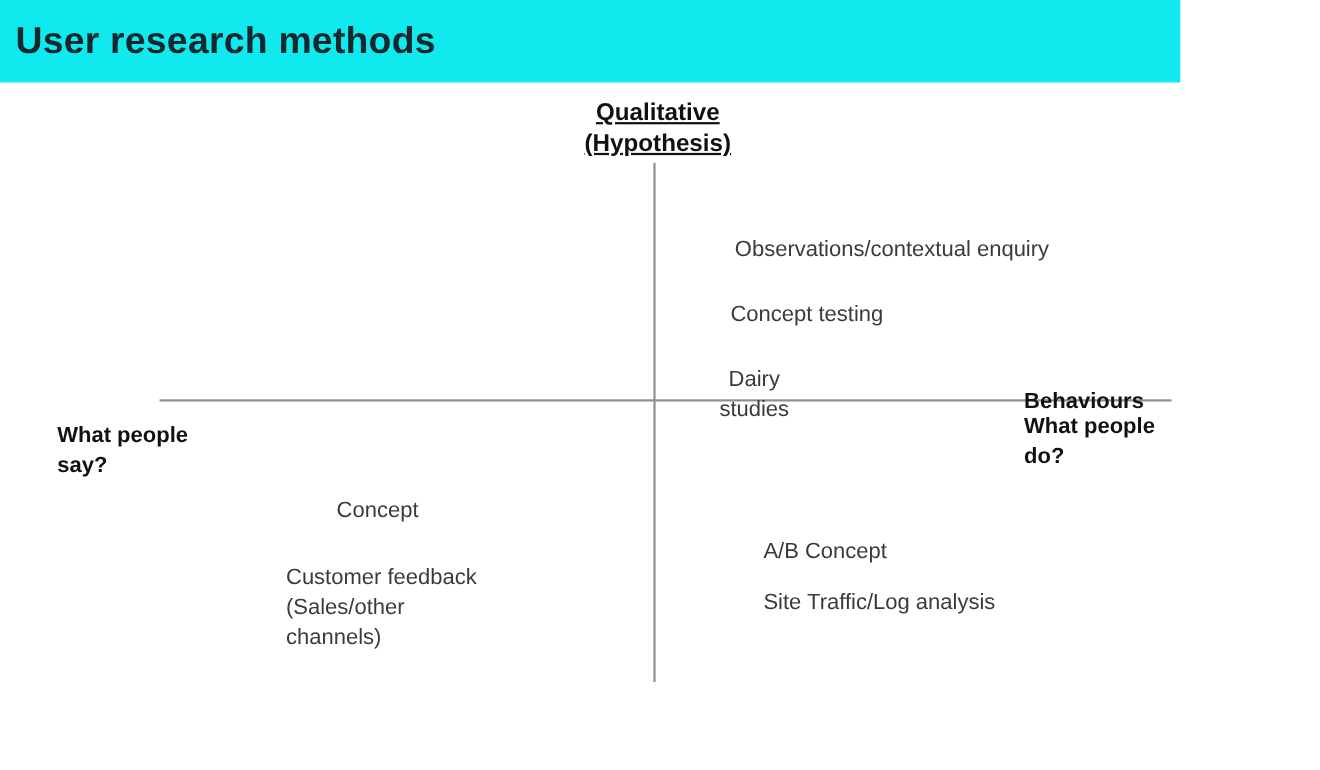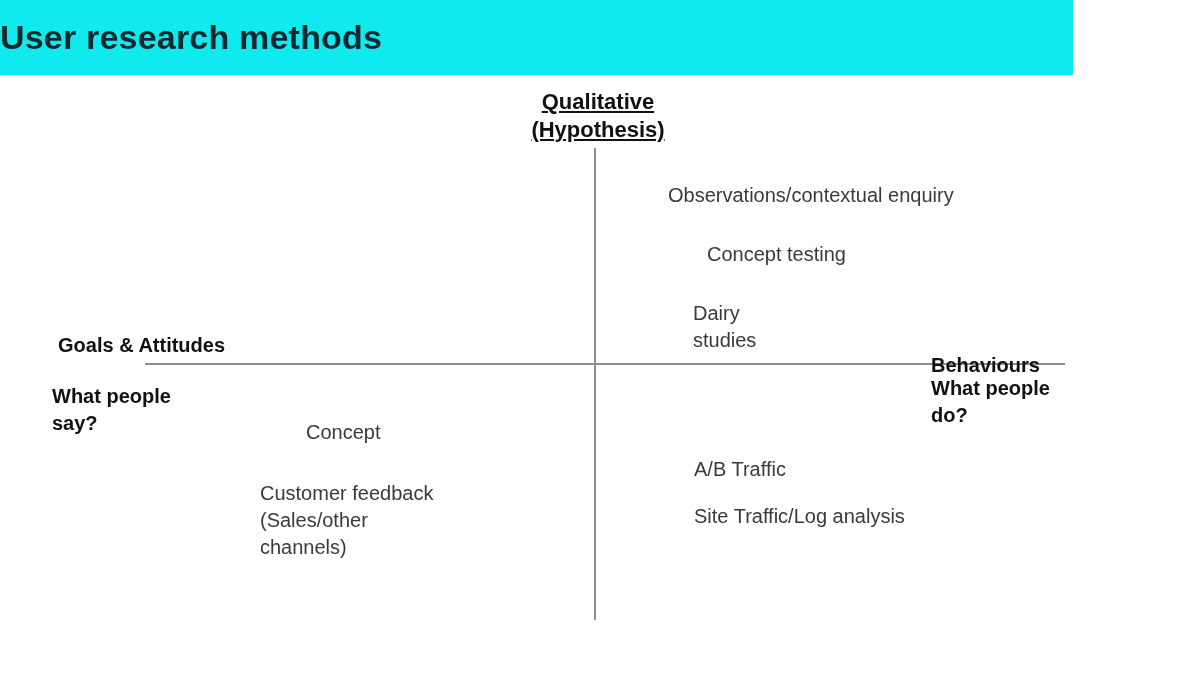--- a/index.html
+++ b/index.html
@@ -23,20 +23,21 @@
     left: 0;
     top: 0;
     width: 1073px;
     height: 75px;
     background: #10e9ed;
     display: flex;
     align-items: center;
   }
   .header-title {
     margin: 0;
+    padding-left: 14px;
     font-size: 34px;
     font-weight: bold;
     letter-spacing: 0.2px;
     color: #15282e;
   }
 
   
   .axis-line {
     position: absolute;
     background: #8f8f8f;
@@ -84,60 +85,60 @@
   .side-do         { left: 931px; top: 375px; }
 
   
   .method {
     position: absolute;
     font-size: 20px;
     font-weight: normal;
     line-height: 27px;
     color: #3a3a3a;
     white-space: pre-line;
+    margin-top: 32px;
   }
   .m-indepth      { left: 287px; top: 241px; }
   .m-observations { left: 668px; top: 182px; }
-  .m-concept      { left: 707px; top: 241px; }
-  .m-dairy        { left: 693px; top: 300px; }
+  .m-concept      { left: 664px; top: 241px; }
+  .m-dairy        { left: 654px; top: 300px; text-align: center; }
   .m-surveys      { left: 306px; top: 419px; }
   .m-customer     { left: 260px; top: 480px; }
   .m-abtesting    { left: 694px; top: 456px; }
   .m-sitetraffic  { left: 694px; top: 503px; }
 </style>
 </head>
 <body>
 
 <div id="stage">
 
   <div class="header-bar">
     <h1 class="header-title">User research methods</h1>
   </div>
 
   <div class="axis-line axis-vertical"></div>
   <div class="axis-line axis-horizontal"></div>
 
   <div class="axis-label axis-label-top">Qualitative
 (Hypothesis)</div>
 
-  <div class="side-label side-goals">Goals &amp; Attitudes</div>
   <div class="side-label side-say">What people
 say?</div>
 
   <div class="side-label side-behaviours">Behaviours</div>
   <div class="side-label side-do">What people
 do?</div>
 
 
   <div class="method m-observations">Observations/contextual enquiry</div>
   <div class="method m-concept">Concept testing</div>
   <div class="method m-dairy">Dairy
 studies</div>
 
   <div class="method m-surveys">Concept</div>
   <div class="method m-customer">Customer feedback
 (Sales/other
 channels)</div>
 
-  <div class="method m-abtesting">A/B Traffic</div>
+  <div class="method m-abtesting">A/B Concept</div>
   <div class="method m-sitetraffic">Site Traffic/Log analysis</div>
 
 </div>
 
 </body></html>

